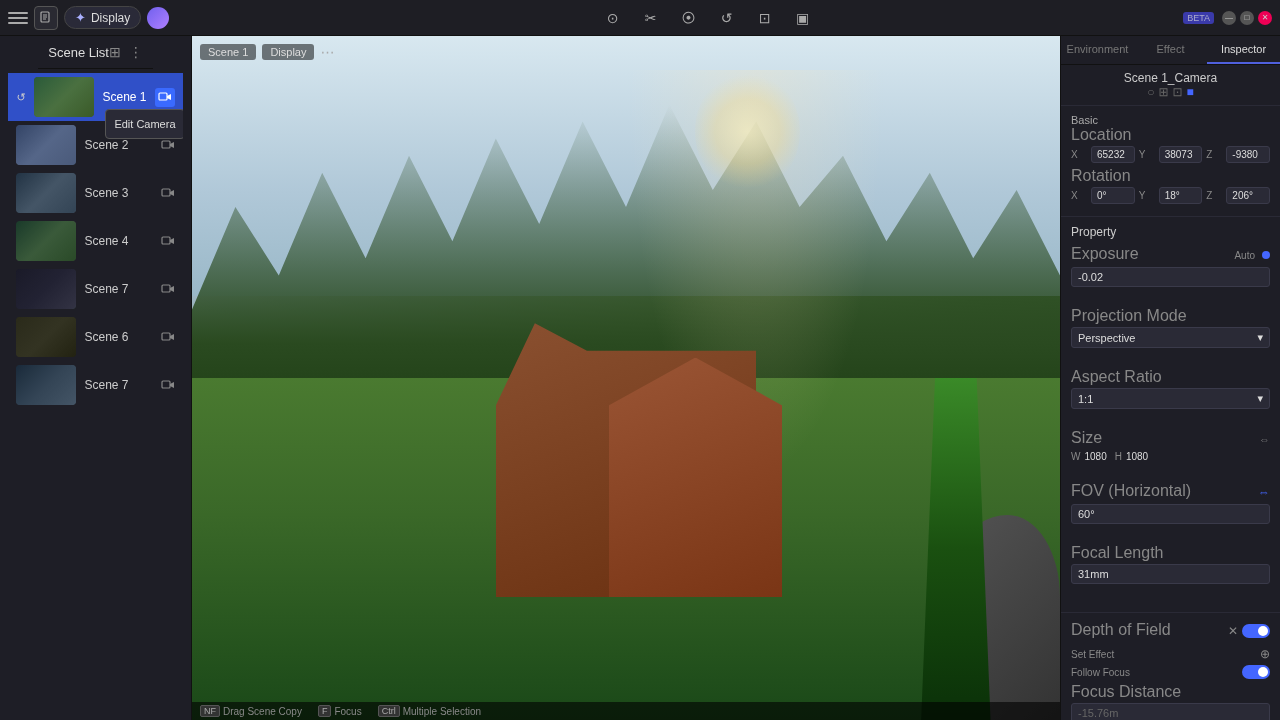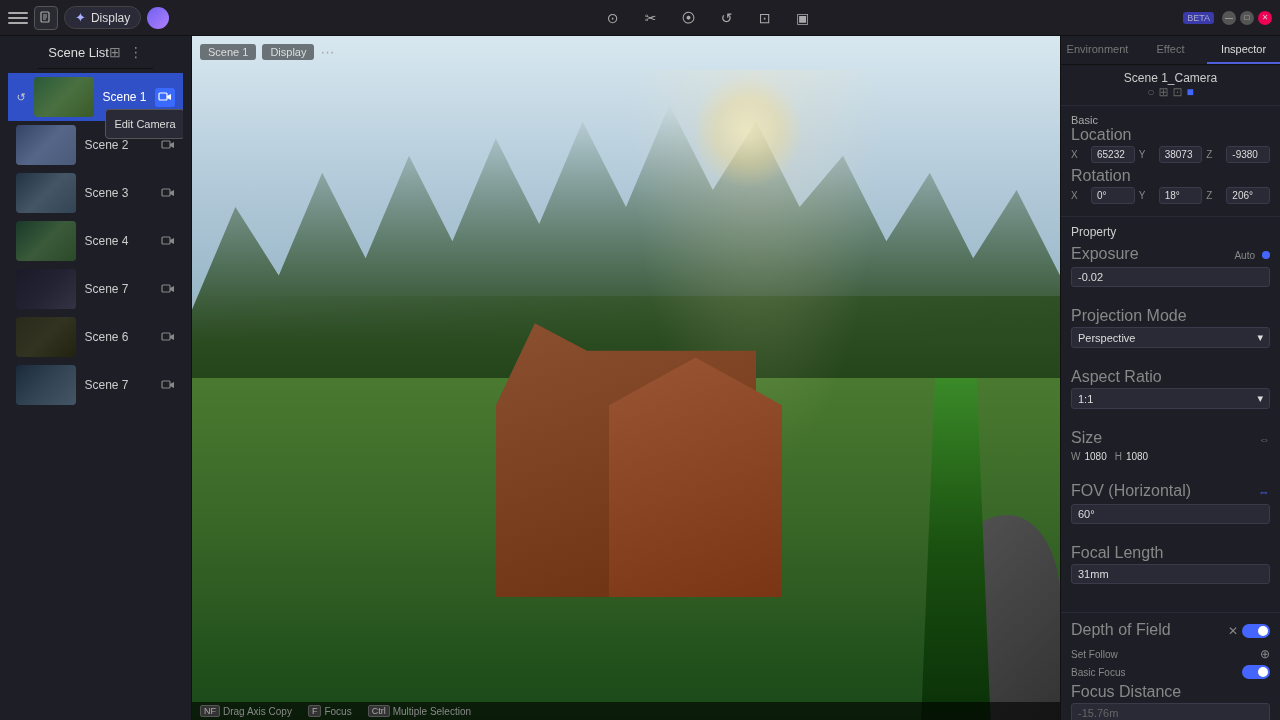--- a/index.html
+++ b/index.html
@@ -519,21 +519,21 @@
 
     <div style="position:absolute;top:8px;left:8px;display:flex;align-items:center;gap:6px;">
       <div class="vp-scene-badge">Scene 1</div>
       <div class="vp-display-btn">Display</div>
       <span class="vp-more">⋯</span>
     </div>
 
     <div class="vp-bottom">
       <div class="vp-bottom-item">
         <span class="key-badge">NF</span>
-        <span>Drag Axis Copy</span>
+        <span>Drag Scene Copy</span>
       </div>
       <div class="vp-bottom-item">
         <span class="key-badge">F</span>
         <span>Focus</span>
       </div>
       <div class="vp-bottom-item">
         <span class="key-badge">Ctrl</span>
         <span>Multiple Selection</span>
       </div>
     </div>
@@ -652,26 +652,26 @@
     <div class="inspector-section">
       <div class="dof-header">
         <span class="field-label">Depth of Field</span>
         <div class="dof-icons">
           <span class="dof-icon-btn x-icon">✕</span>
           <div class="toggle-on"></div>
         </div>
       </div>
 
       <div class="toggle-row" style="margin-top:6px;">
-        <span class="toggle-label">Set Follow</span>
+        <span class="toggle-label">Set Effect</span>
         <span style="color:#888;font-size:12px;cursor:pointer;">⊕</span>
       </div>
 
       <div class="toggle-row">
-        <span class="toggle-label">Basic Focus</span>
+        <span class="toggle-label">Follow Focus</span>
         <div class="toggle-on"></div>
       </div>
 
       <div class="field-row">
         <div class="field-label">Focus Distance</div>
         <div class="field-value" style="color:#666;">-15.76m</div>
       </div>
 
       <div class="field-row">
         <div class="field-label">Blur</div>

